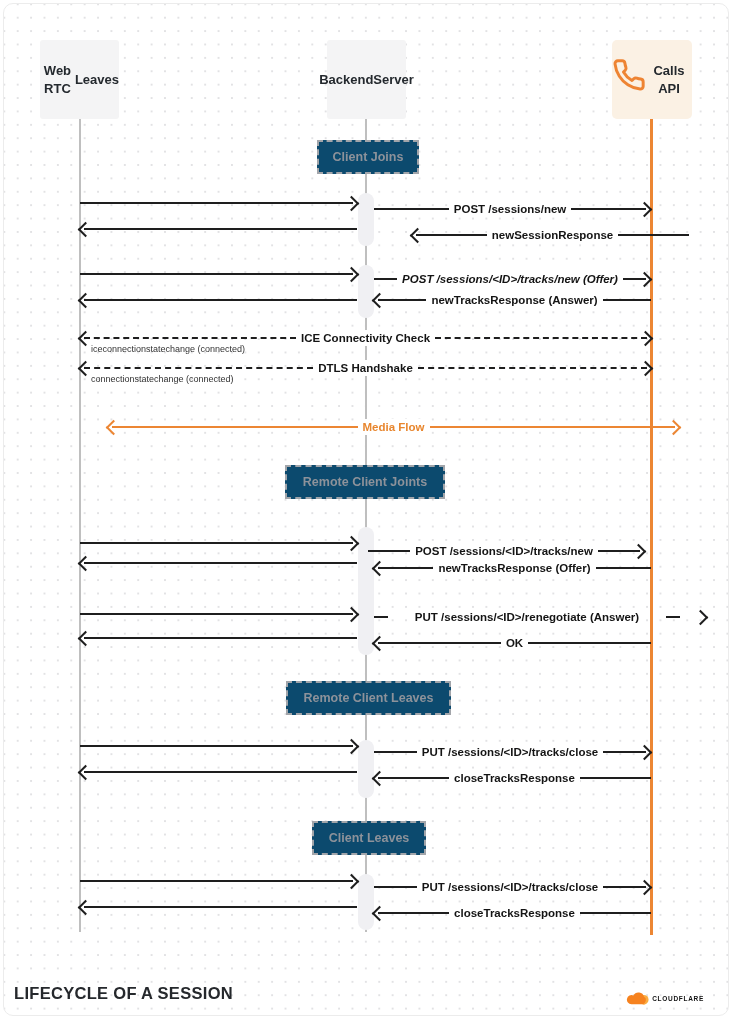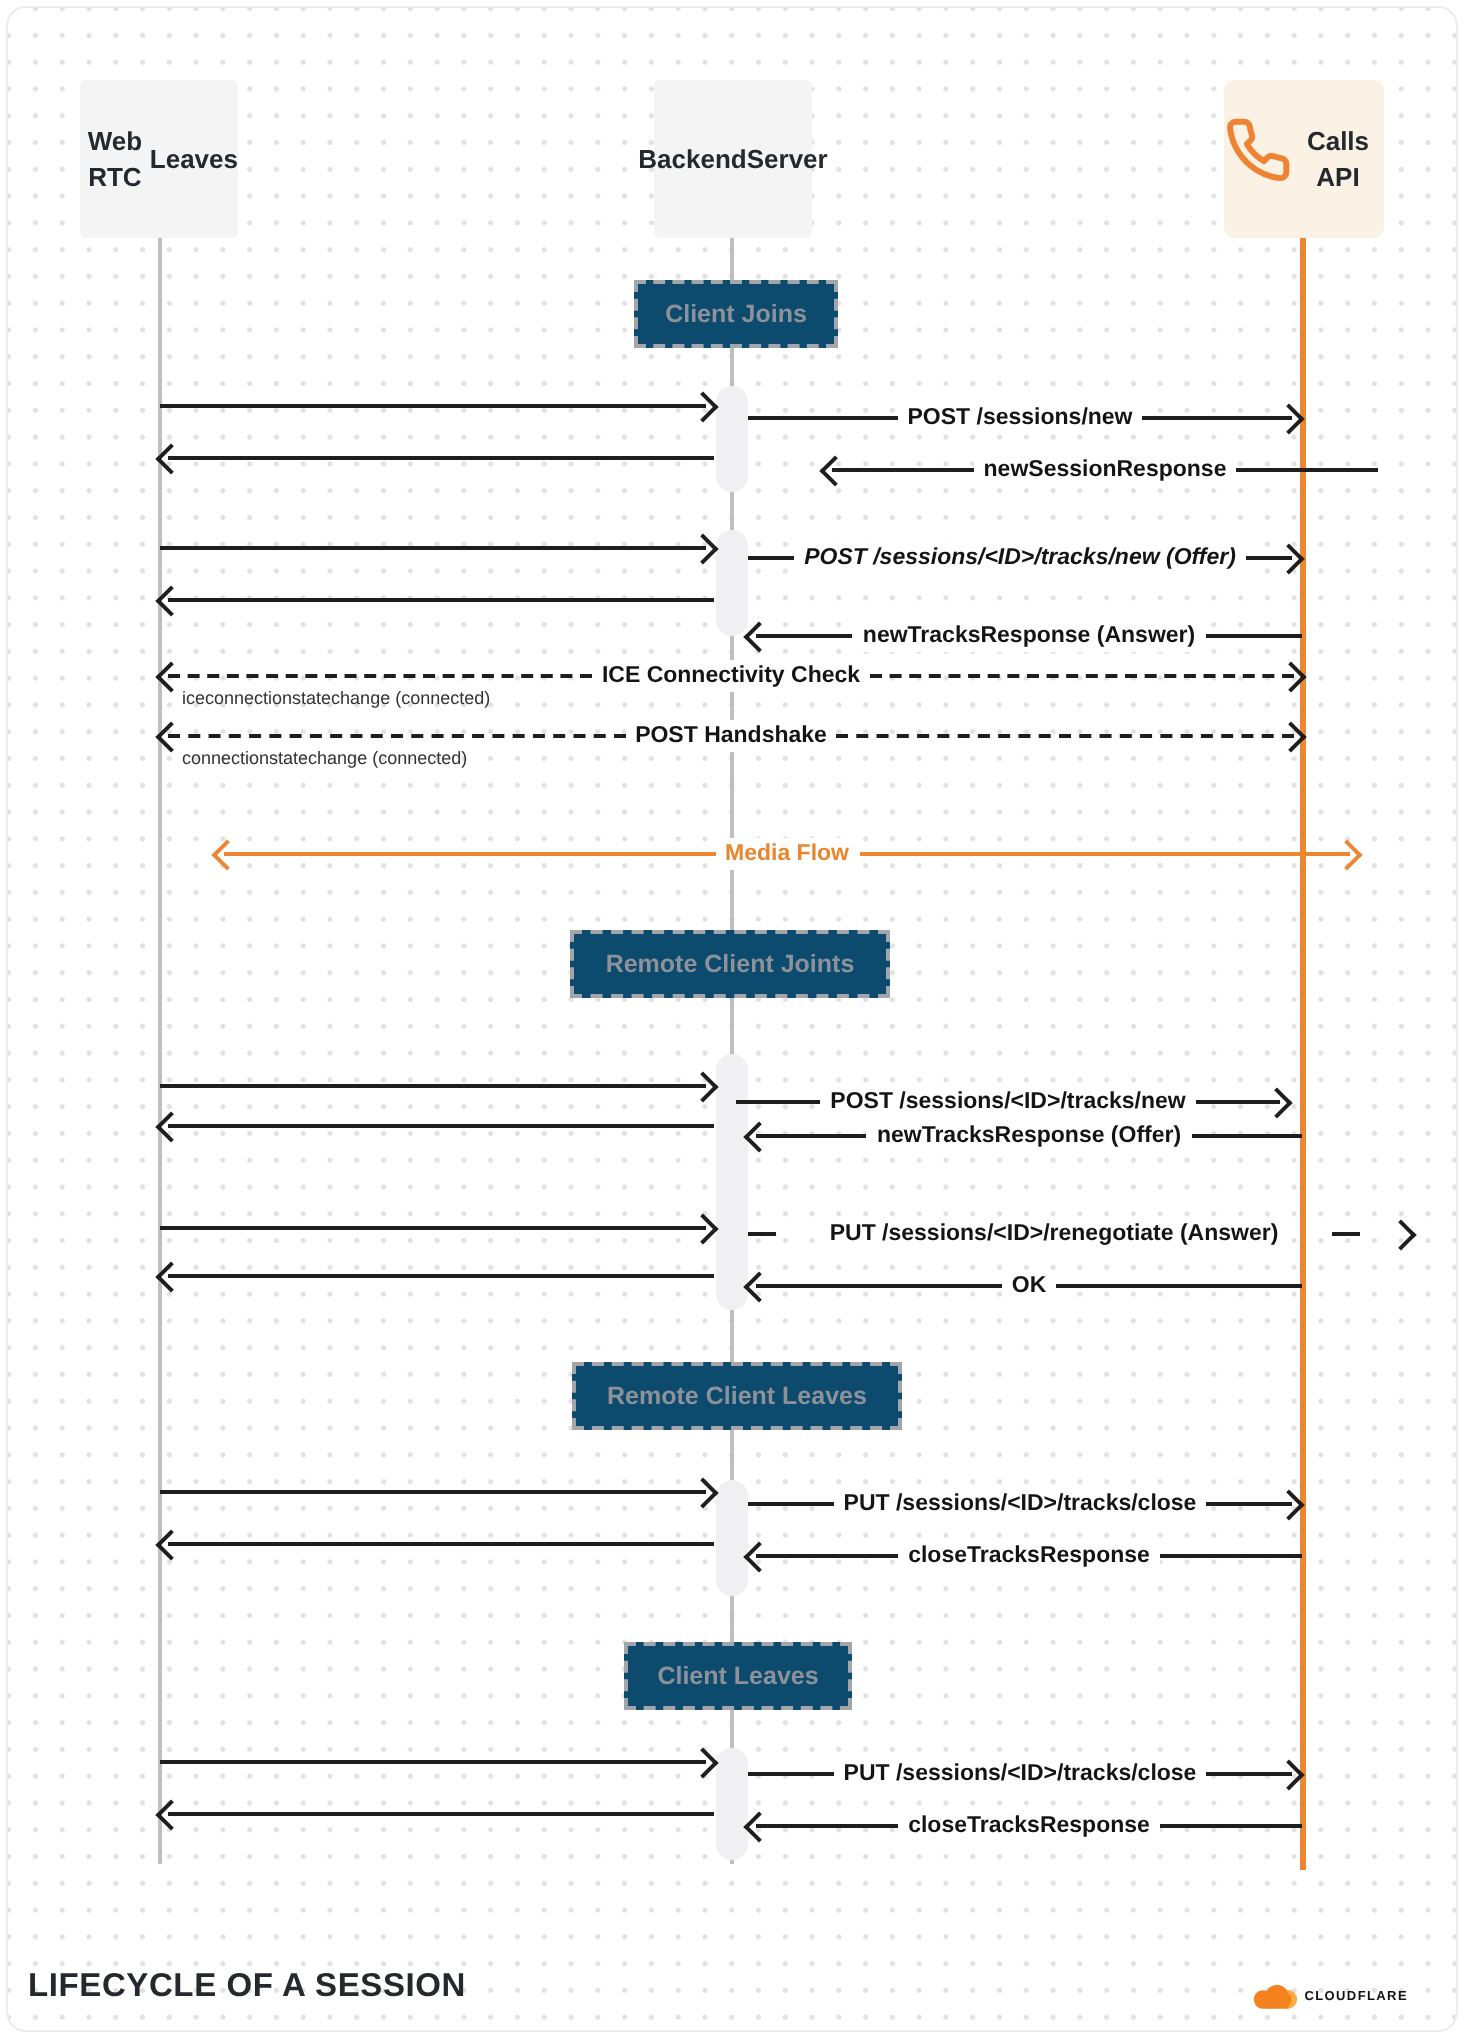--- a/index.html
+++ b/index.html
@@ -109,40 +109,40 @@
     <i class="line"></i>
       <span class="mlabel">POST /sessions/&lt;ID&gt;/tracks/new (Offer)</span>
       <i class="line"></i>
       <i class="chev r"></i>
   </div>
 
   <div class="seg" style="left:80px;top:291px;width:277px;">
     <i class="chev l"></i>
       <i class="line"></i>
   </div>
-  <div class="seg" style="left:374px;top:309px;width:277px;">
+  <div class="seg" style="left:374px;top:291px;width:277px;">
     <i class="chev l"></i>
       <i class="line"></i>
       <span class="mlabel">newTracksResponse (Answer)</span>
       <i class="line"></i>
   </div>
 
   <div class="seg" style="left:80px;top:329px;width:571px;">
     <i class="chev l"></i>
       <i class="line d"></i>
       <span class="mlabel">ICE Connectivity Check</span>
       <i class="line d"></i>
       <i class="chev r"></i>
   </div>
   <div class="sub" style="left:91px;top:344px;">iceconnectionstatechange (connected)</div>
 
   <div class="seg" style="left:80px;top:359px;width:571px;">
     <i class="chev l"></i>
       <i class="line d"></i>
-      <span class="mlabel">POST Handshake</span>
+      <span class="mlabel">DTLS Handshake</span>
       <i class="line d"></i>
       <i class="chev r"></i>
   </div>
   <div class="sub" style="left:91px;top:374px;">connectionstatechange (connected)</div>
 
   <div class="seg orange" style="left:80px;top:418px;width:571px;padding-left:28px;">
     <i class="chev l"></i>
       <i class="line"></i>
       <span class="mlabel">Media Flow</span>
       <i class="line"></i>

